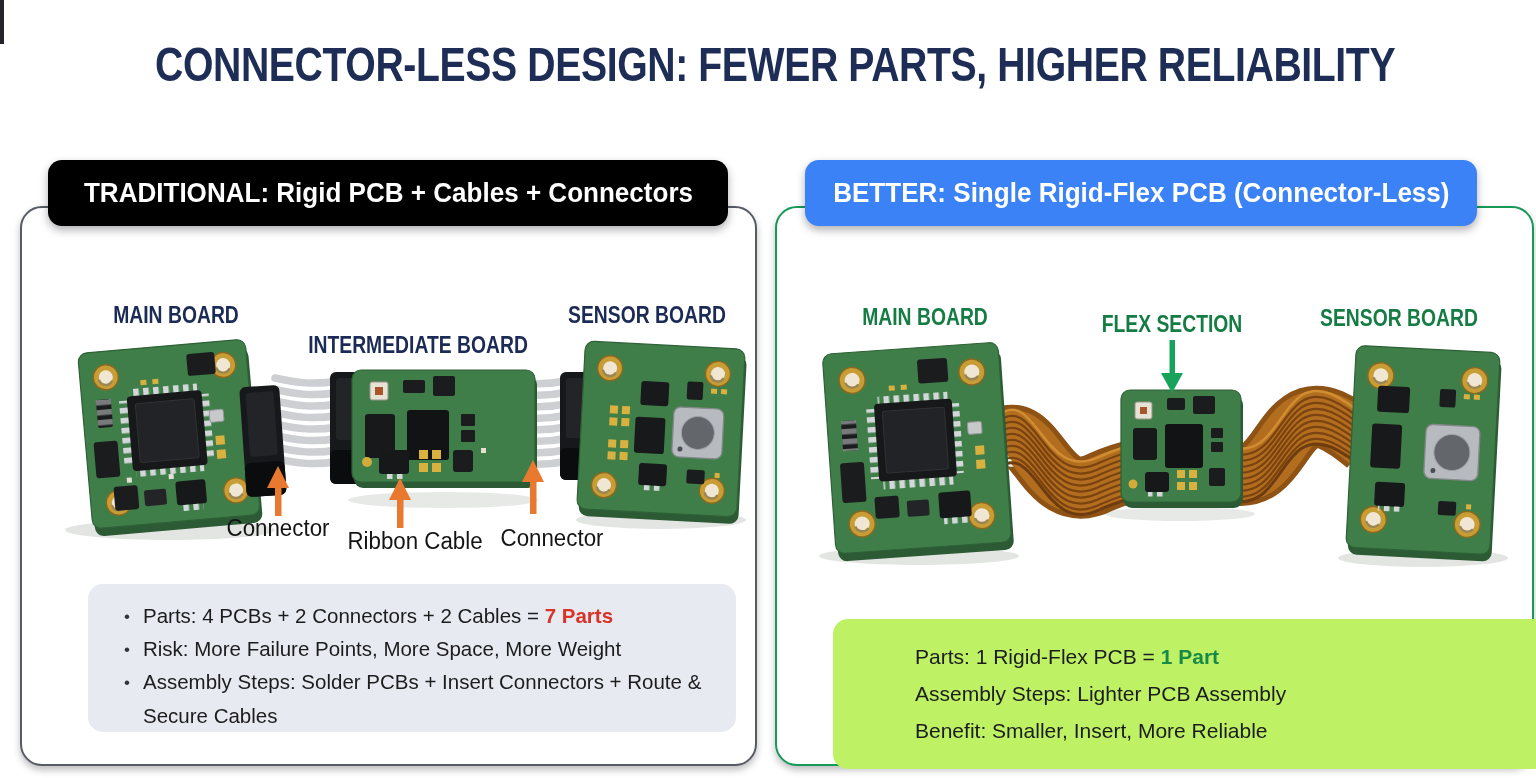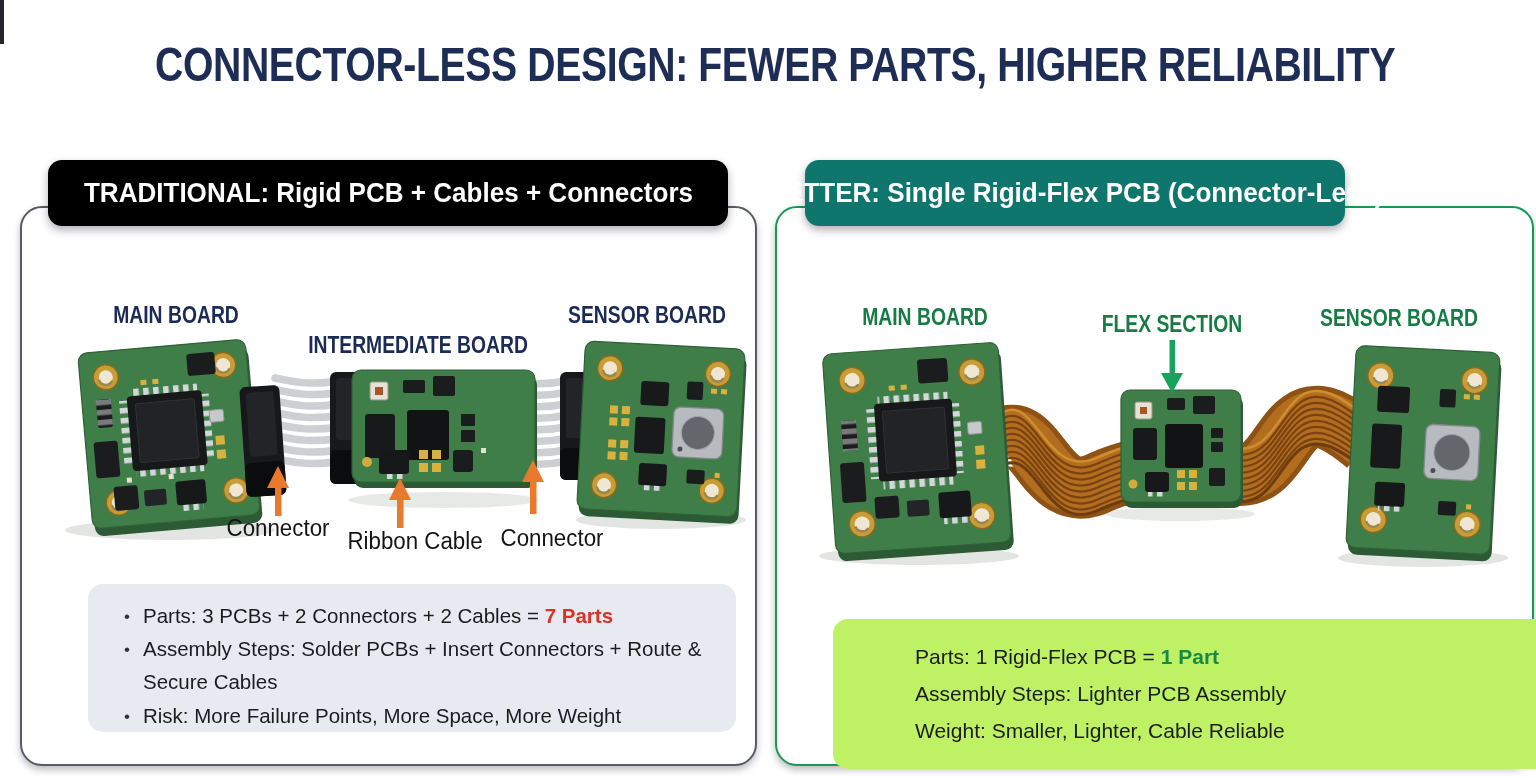--- a/index.html
+++ b/index.html
@@ -19,21 +19,21 @@
   .panel{border-radius:22px;background:#fff;box-shadow:0 4px 7px rgba(40,40,50,.30);}
   #panel-left{left:20px;top:206px;width:733px;height:556px;border:2.5px solid #575c64;}
   #panel-right{left:775px;top:206px;width:755px;height:556px;border:2.5px solid #169a57;}
 
   
   .badge{border-radius:14px;display:flex;align-items:center;justify-content:center;
          box-shadow:0 4px 9px rgba(30,30,40,.35);z-index:5;}
   .badge span{display:inline-block;color:#fff;font-weight:700;font-size:28px;
               transform:scaleX(.93);white-space:nowrap;}
   #badge-left{left:48px;top:160px;width:680px;height:66px;background:#000000;}
-  #badge-right{left:805px;top:160px;width:540px;height:66px;background:#0f766e;}
+  #badge-right{left:805px;top:160px;width:672px;height:66px;background:#3b82f6;}
 
   
   .board-label{transform:translateX(-50%) scaleX(.84);white-space:nowrap;
                font-weight:700;font-size:23px;z-index:4;}
   .navy{color:#1b2b55;} .greenlbl{color:#157c43;}
 
   
   .callout{transform:translateX(-50%) scaleX(.97);white-space:nowrap;
            font-size:23px;font-weight:400;color:#141414;z-index:4;}
 
@@ -239,27 +239,27 @@
       </g>
     </g>
   </svg>
 
   <div class="abs callout" style="left:278px;top:515px;">Connector</div>
   <div class="abs callout" style="left:415px;top:528px;">Ribbon Cable</div>
   <div class="abs callout" style="left:552px;top:525px;">Connector</div>
 
   <div id="info-left" class="abs infobox">
     <div class="info-line">
-      <span class="bullet">•</span><b>Parts:</b><span> 3 PCBs + 2 Connectors + 2 Cables = </span><span class="hl-red">7 Parts</span>
+      <span class="bullet">•</span><b>Parts:</b><span> 4 PCBs + 2 Connectors + 2 Cables = </span><span class="hl-red">7 Parts</span>
+    </div>
+    <div class="info-line">
+      <span class="bullet">•</span><b>Risk:</b><span> More Failure Points, More Space, More Weight</span>
     </div>
     <div class="info-line">
       <span class="bullet">•</span><b>Assembly Steps:</b><span> Solder PCBs + Insert Connectors + Route &amp; Secure Cables</span>
-    </div>
-    <div class="info-line">
-      <span class="bullet">•</span><b>Risk:</b><span> More Failure Points, More Space, More Weight</span>
     </div>
   </div>
 
   <div id="panel-right" class="abs panel"></div>
   <div id="badge-right" class="abs badge">
     <span>BETTER: Single Rigid-Flex PCB (Connector-Less)</span>
   </div>
 
   <div class="abs board-label greenlbl" style="left:925px;top:304px;">MAIN BOARD</div>
   <div class="abs board-label greenlbl" style="left:1172px;top:311px;">FLEX SECTION</div>
@@ -385,17 +385,17 @@
   </svg>
 
   <div id="info-right" class="abs infobox">
     <div class="info-line">
       <b>Parts:</b><span> 1 Rigid-Flex PCB = </span><span class="hl-green">1 Part</span>
     </div>
     <div class="info-line">
       <b>Assembly Steps:</b><span> Lighter PCB Assembly</span>
     </div>
     <div class="info-line">
-      <b>Weight:</b><span> Smaller, Lighter, Cable Reliable</span>
+      <b>Benefit:</b><span> Smaller, Insert, More Reliable</span>
     </div>
   </div>
 
 </div>
 
 </body></html>

